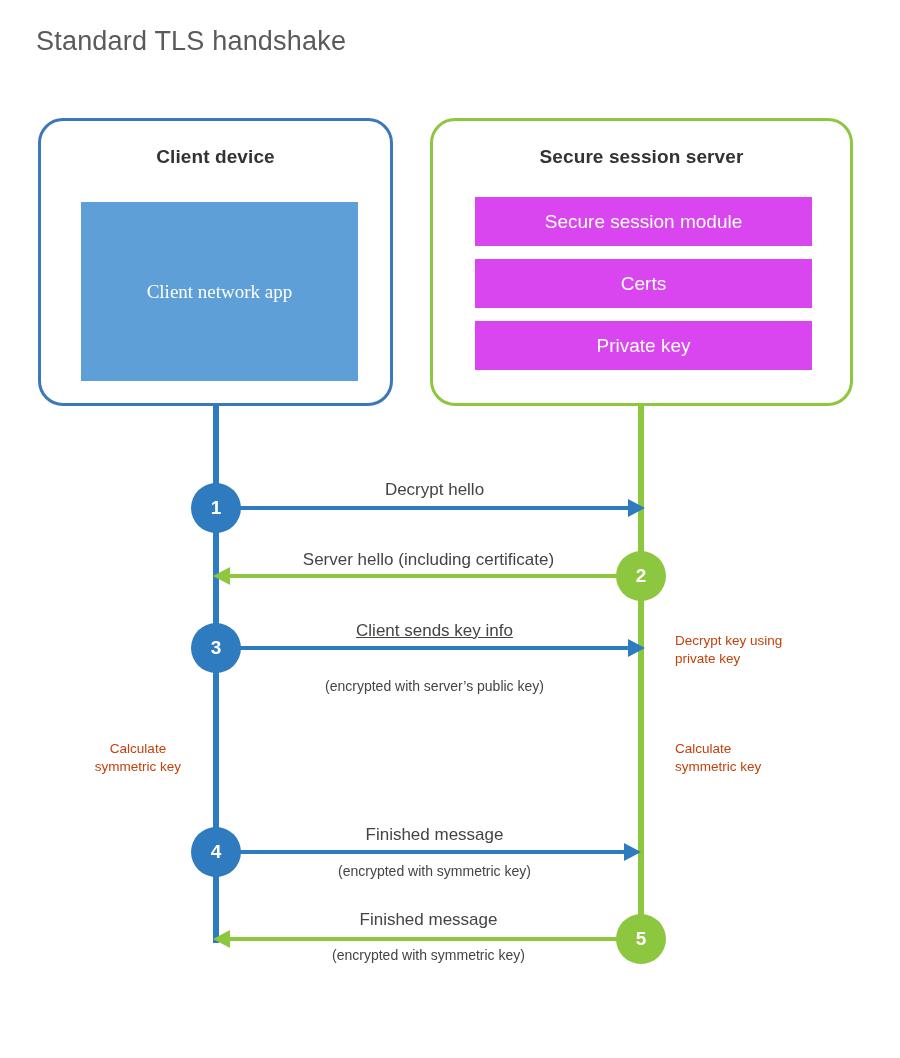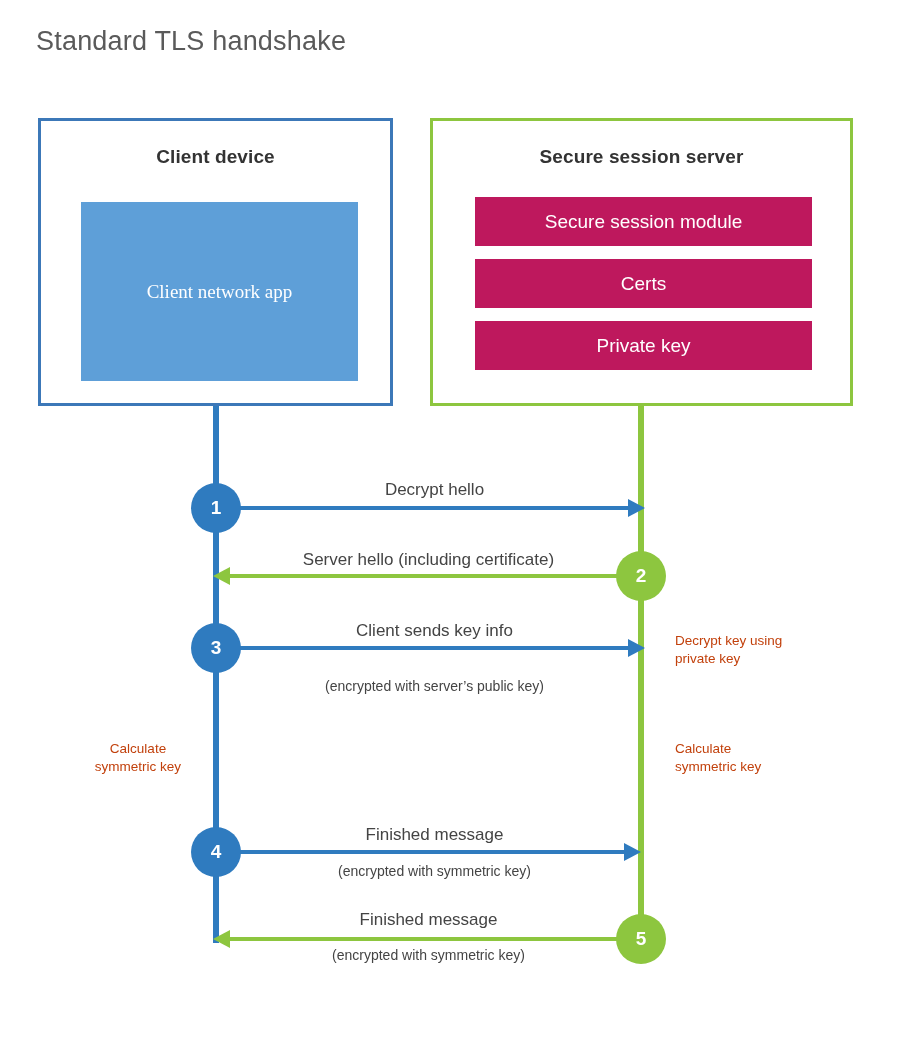--- a/index.html
+++ b/index.html
@@ -34,20 +34,21 @@
     font-size: 27px;
     font-weight: 300;
     color: #5a5a5a;
     letter-spacing: 0.2px;
     white-space: nowrap;
   }
   .node-box {
     position: absolute;
     background: #ffffff;
     box-sizing: border-box;
+    border-radius: 25px;
   }
   .node-box.client {
     left: 38px;
     top: 118px;
     width: 355px;
     height: 288px;
     border: 3px solid #3c78b8;
   }
   .node-box.server {
     left: 430px;
@@ -82,21 +83,21 @@
     font-family: Liberation Serif, serif;
   }
   .server-bars {
     position: absolute;
     left: 42px;
     top: 76px;
     width: 337px;
   }
   .server-bar {
     height: 49px;
-    background: #be185d;
+    background: #d946ef;
     color: #ffffff;
     font-size: 19px;
     display: flex;
     align-items: center;
     justify-content: center;
     margin-bottom: 13px;
     box-sizing: border-box;
   }
   .msg-label {
     position: absolute;
@@ -190,21 +191,21 @@
       <div class="server-bar">Secure session module</div>
       <div class="server-bar">Certs</div>
       <div class="server-bar">Private key</div>
     </div>
   </div>
 
   <div class="msg-label msg-main" style="left:228px; top:479px; width:413px;">Decrypt hello</div>
 
   <div class="msg-label msg-main" style="left:222px; top:549px; width:413px;">Server hello (including certificate)</div>
 
-  <div class="msg-label msg-main" style="left:228px; top:620px; width:413px;">Client sends key info</div>
+  <div class="msg-label msg-main" style="left:228px; top:620px; width:413px;text-decoration:underline;">Client sends key info</div>
   <div class="msg-label msg-sub" style="left:228px; top:657px; width:413px;margin-top:21px;">(encrypted with server’s public key)</div>
 
   <div class="msg-label msg-main" style="left:228px; top:824px; width:413px;">Finished message</div>
   <div class="msg-label msg-sub" style="left:228px; top:863px; width:413px;">(encrypted with symmetric key)</div>
 
   <div class="msg-label msg-main" style="left:222px; top:909px; width:413px;">Finished message</div>
   <div class="msg-label msg-sub" style="left:222px; top:947px; width:413px;">(encrypted with symmetric key)</div>
 
   <div class="side-note" style="left:675px; top:632px;">Decrypt key using
 private key</div>

